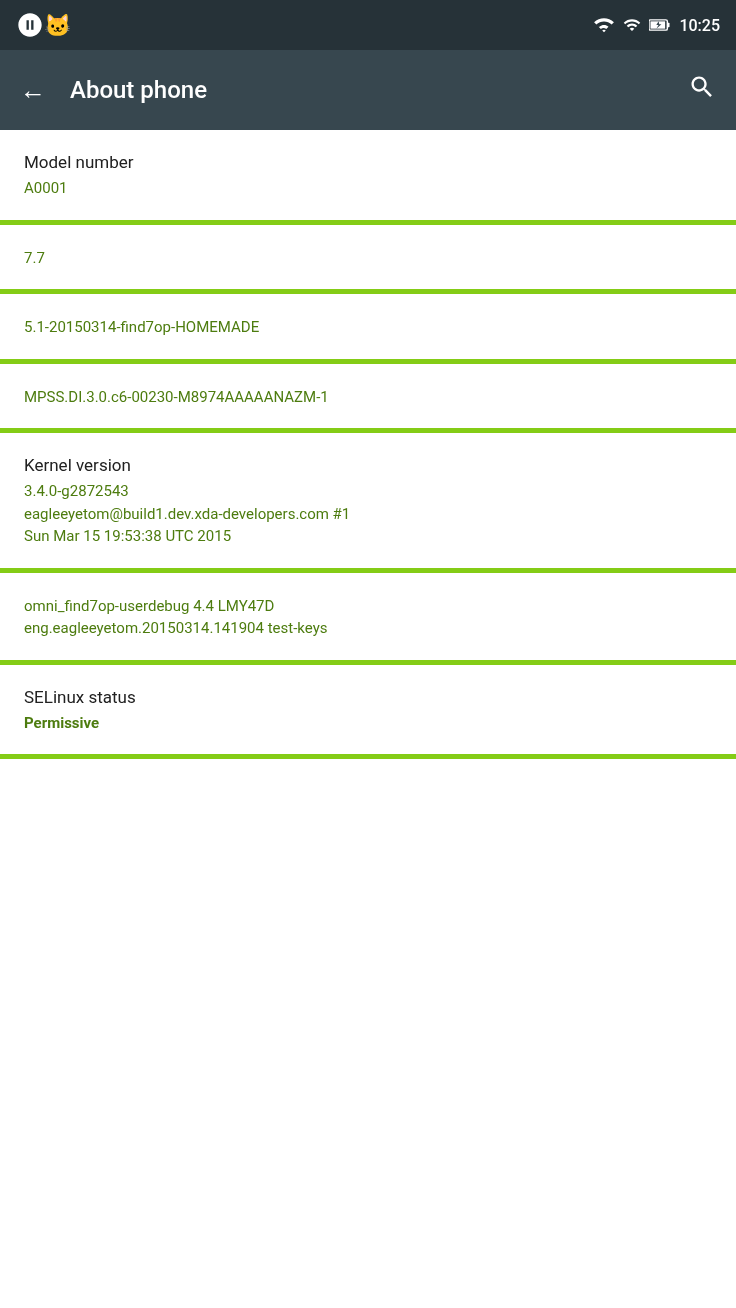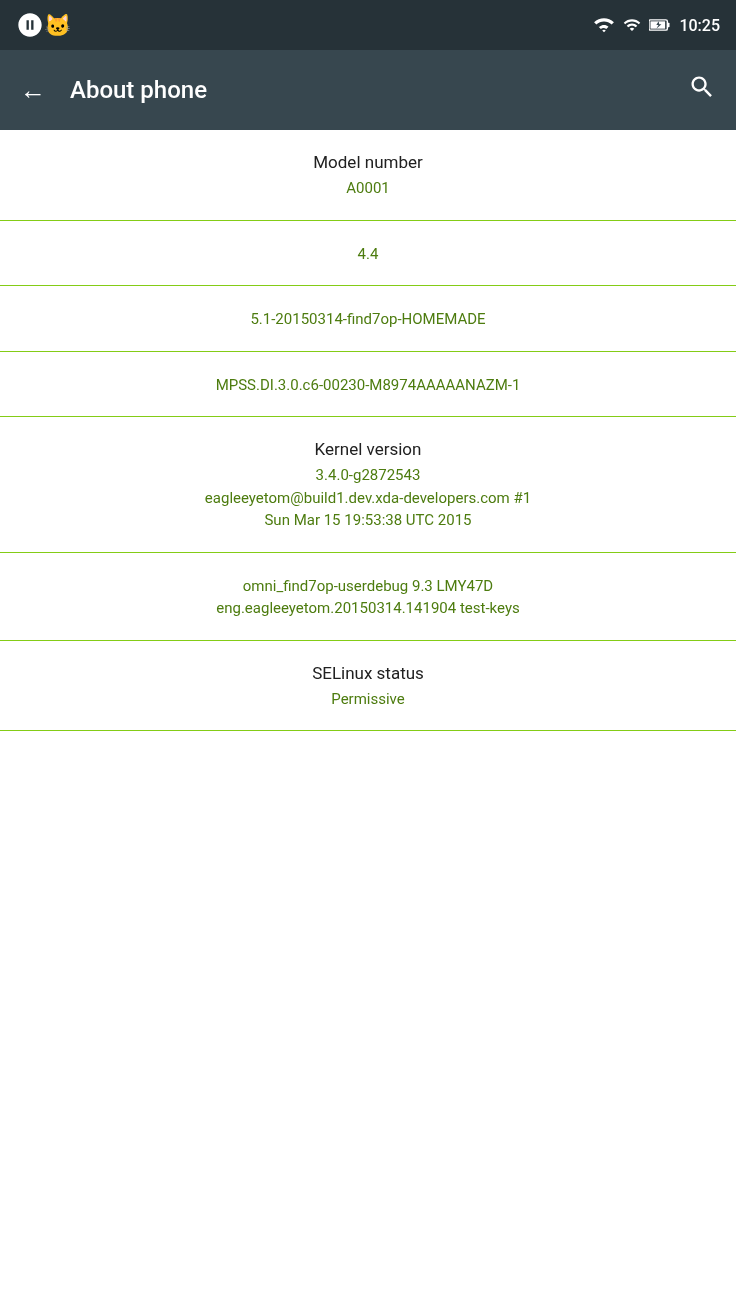--- a/index.html
+++ b/index.html
@@ -77,22 +77,21 @@
       cursor: pointer;
     }
 
     
     .content {
       background: #ffffff;
     }
 
     .info-item {
       padding: 22px 24px 20px 24px;
-      border-bottom: 1px solid #84cc16;
-      text-align: center;
+      border-bottom: 5px solid #84cc16;
     }
 
     .info-label {
       font-size: 17px;
       color: #212121;
       font-weight: 400;
       margin-bottom: 5px;
     }
 
     .info-value {
@@ -148,35 +147,35 @@
   </span>
 </div>
 
 <div class="content">
 
 <div class="info-item">
       <div class="info-label">Model number</div>
       <div class="info-value" style="white-space: pre-line;">A0001</div>
     </div>
     <div class="info-item">
-      <div class="info-value" style="white-space: pre-line;">4.4</div>
+      <div class="info-value" style="white-space: pre-line;">7.7</div>
     </div>
     <div class="info-item">
       <div class="info-value" style="white-space: pre-line;">5.1-20150314-find7op-HOMEMADE</div>
     </div>
     <div class="info-item">
       <div class="info-value" style="white-space: pre-line;">MPSS.DI.3.0.c6-00230-M8974AAAAANAZM-1</div>
     </div>
     <div class="info-item">
       <div class="info-label">Kernel version</div>
       <div class="info-value" style="white-space: pre-line;">3.4.0-g2872543
 eagleeyetom@build1.dev.xda-developers.com #1
 Sun Mar 15 19:53:38 UTC 2015</div>
     </div>
     <div class="info-item">
-      <div class="info-value" style="white-space: pre-line;">omni_find7op-userdebug 9.3 LMY47D
+      <div class="info-value" style="white-space: pre-line;">omni_find7op-userdebug 4.4 LMY47D
 eng.eagleeyetom.20150314.141904 test-keys</div>
     </div>
     <div class="info-item">
       <div class="info-label">SELinux status</div>
-      <div class="info-value" style="white-space: pre-line;">Permissive</div>
+      <div class="info-value" style="white-space: pre-line; font-weight: bold;">Permissive</div>
     </div>
   </div>
 
 </body></html>

